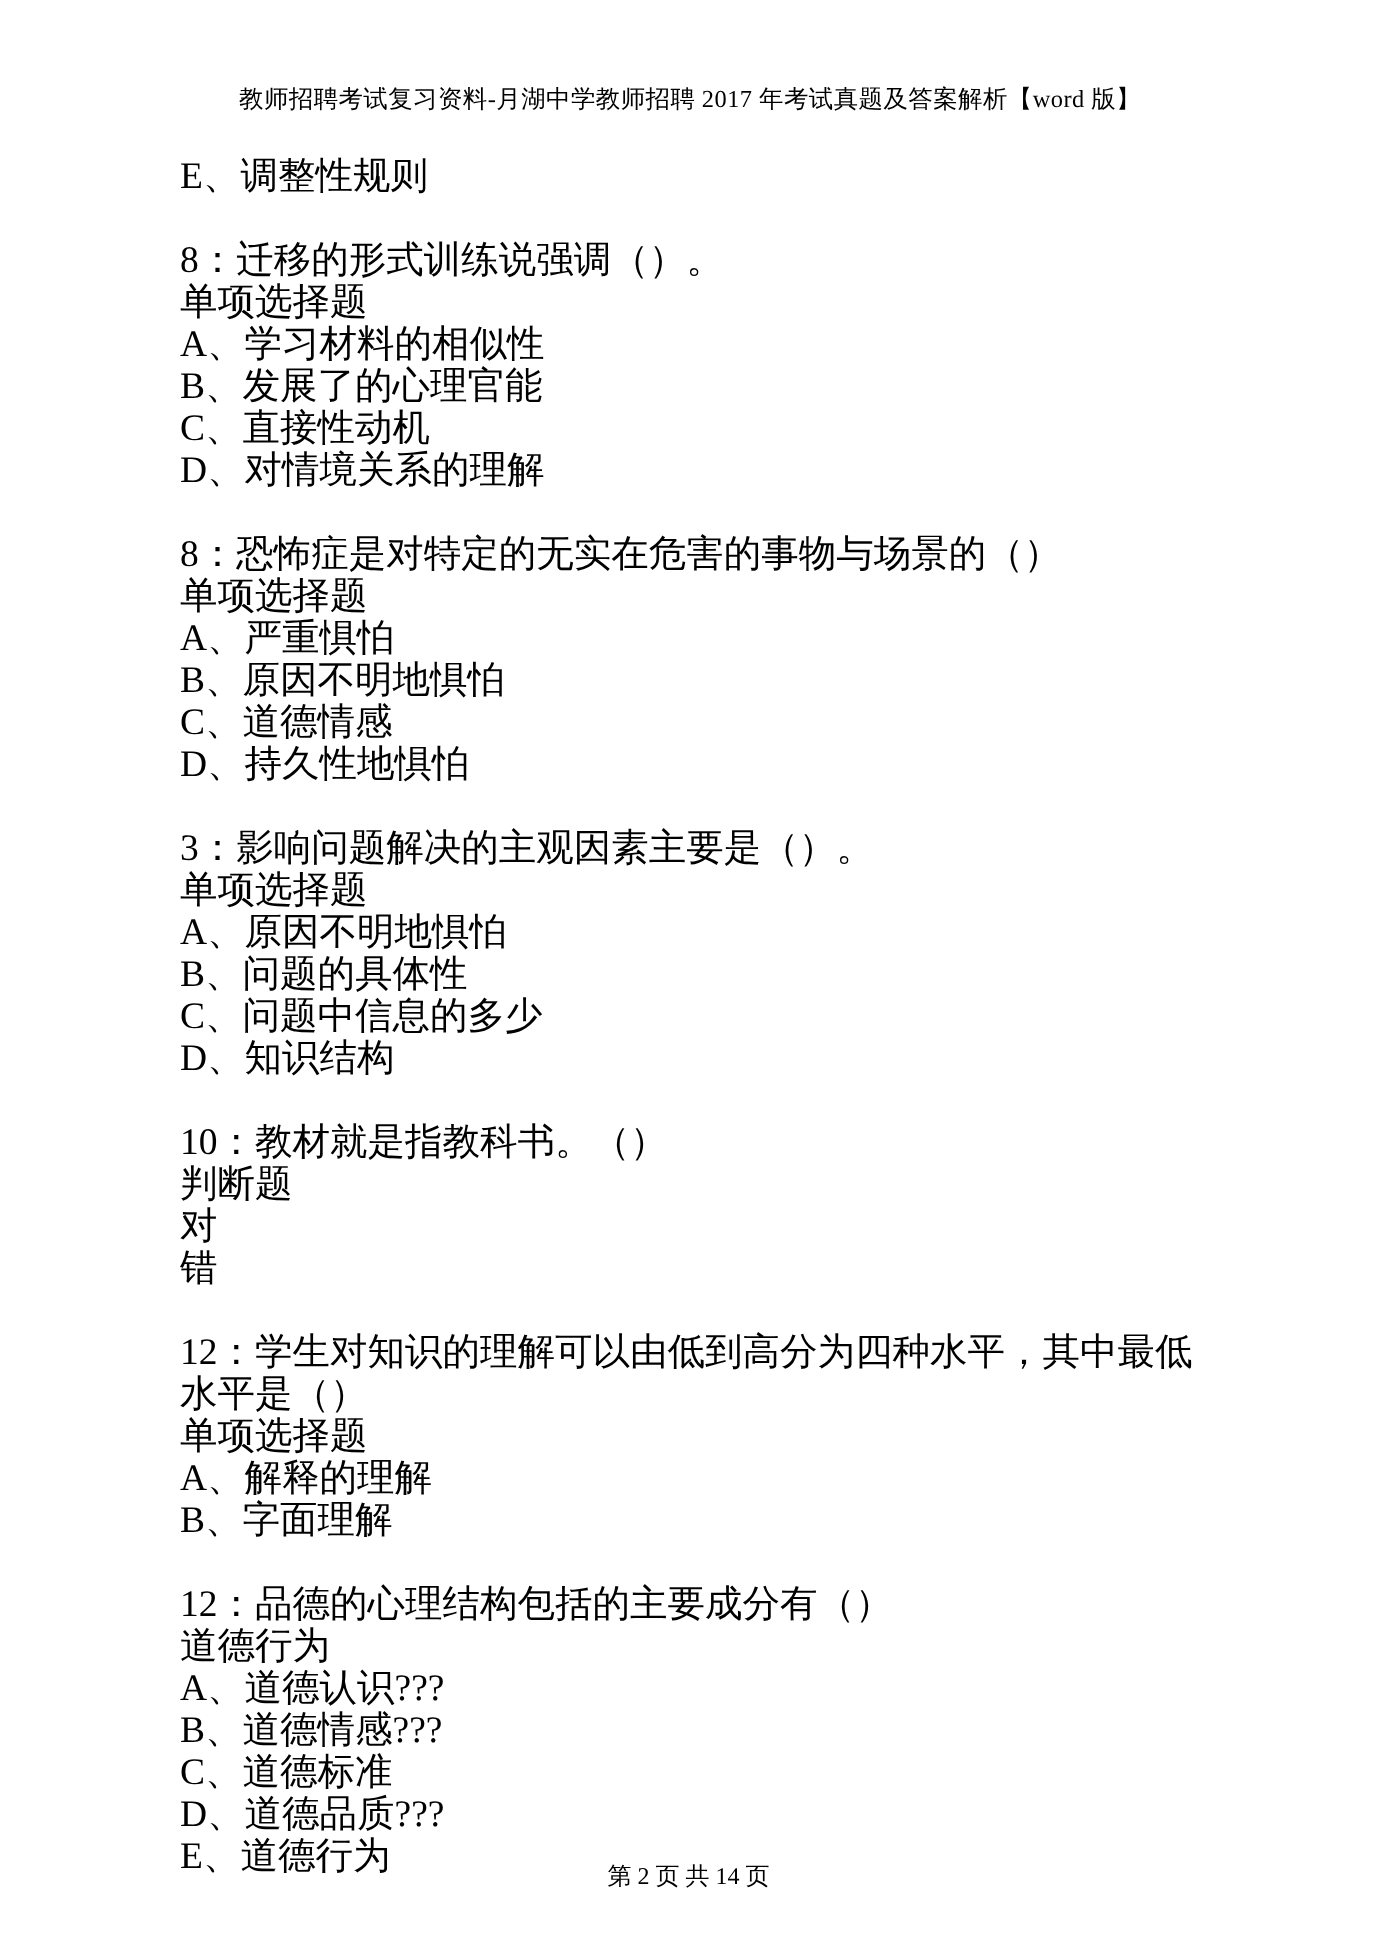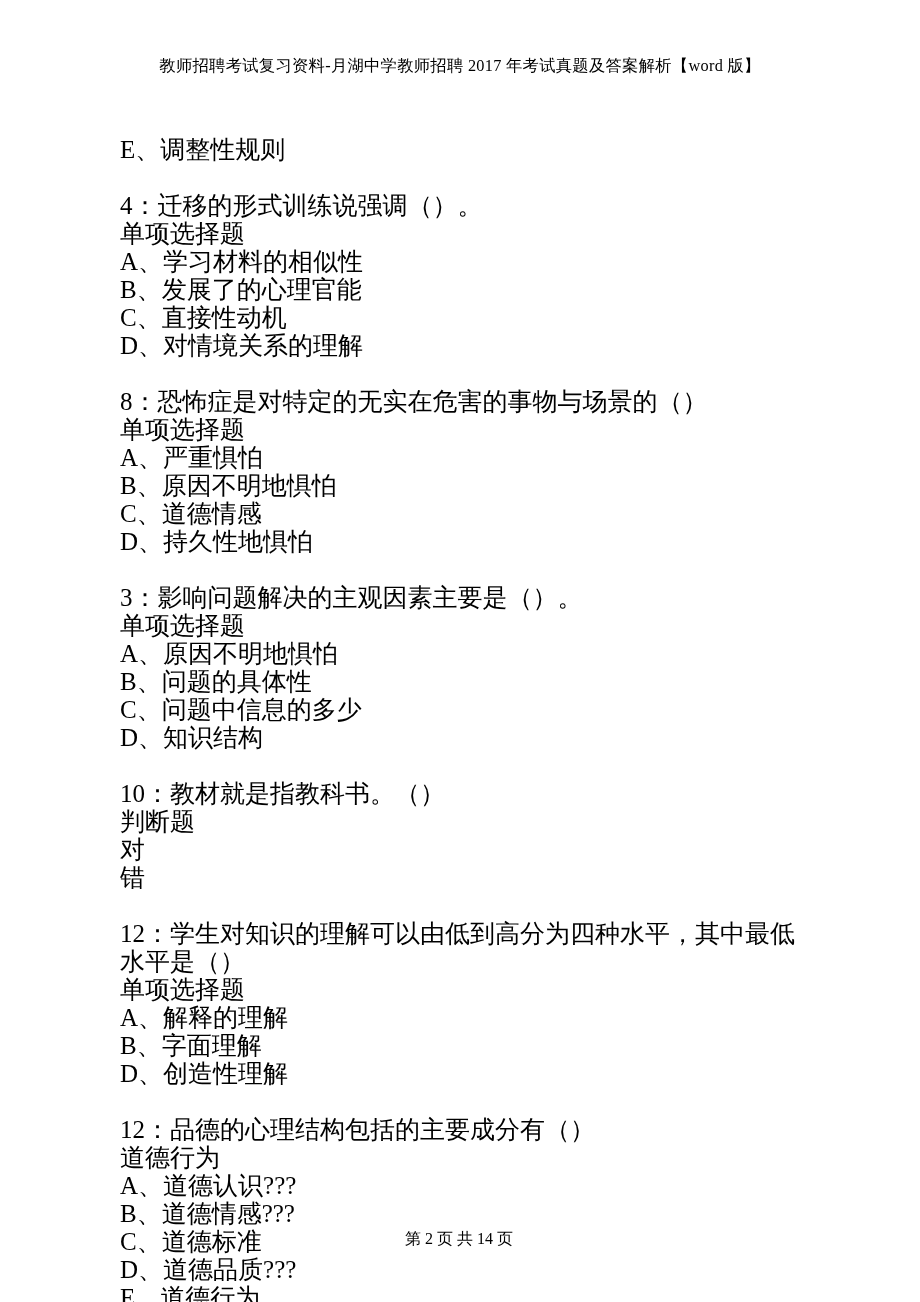--- a/index.html
+++ b/index.html
@@ -15,39 +15,39 @@
   .page {
     position: relative;
     width: 920px;
     height: 1302px;
     box-sizing: border-box;
     padding: 55px 120px 0 120px;
   }
   .header {
     text-align: center;
     font-size: 16.3px;
-    margin-bottom: 59px;
+    margin-bottom: 27px;
     letter-spacing: 0.3px;
   }
   .header .latin {
     font-family: "Times New Roman", Times, serif;
   }
   .content {
     font-size: 25px;
     line-height: 28px;
   }
   .block {
     margin-bottom: 28px;
   }
   .line {
     white-space: pre-wrap;
   }
   .footer {
     position: absolute;
-    bottom: 52px;
+    bottom: 40px;
     left: 0;
     width: 918px;
     text-align: center;
     font-size: 16px;
   }
 </style>
 </head>
 <body>
 
 <div class="page">
@@ -56,21 +56,21 @@
     <span>教师招聘考试复习资料-月湖中学教师招聘 2017 年考试真题及答案解析【</span><span class="latin">word</span><span> 版】</span>
   </div>
 
   <div class="content">
 
     <div class="block">
       <div class="line">E、调整性规则</div>
     </div>
 
     <div class="block">
-      <div class="line">4：迁移的形式训练说强调（）。</div>
+      <div class="line">8：迁移的形式训练说强调（）。</div>
       <div class="line">单项选择题</div>
       <div class="line">A、学习材料的相似性</div>
       <div class="line">B、发展了的心理官能</div>
       <div class="line">C、直接性动机</div>
       <div class="line">D、对情境关系的理解</div>
     </div>
 
     <div class="block">
       <div class="line">8：恐怖症是对特定的无实在危害的事物与场景的（）</div>
       <div class="line">单项选择题</div>
@@ -94,21 +94,20 @@
       <div class="line">判断题</div>
       <div class="line">对</div>
       <div class="line">错</div>
     </div>
 
     <div class="block">
       <div class="line">12：学生对知识的理解可以由低到高分为四种水平，其中最低水平是（）</div>
       <div class="line">单项选择题</div>
       <div class="line">A、解释的理解</div>
       <div class="line">B、字面理解</div>
-      <div class="line">D、创造性理解</div>
     </div>
 
     <div class="block">
       <div class="line">12：品德的心理结构包括的主要成分有（）</div>
       <div class="line">道德行为</div>
       <div class="line">A、道德认识???</div>
       <div class="line">B、道德情感???</div>
       <div class="line">C、道德标准</div>
       <div class="line">D、道德品质???</div>
       <div class="line">E、道德行为</div>

